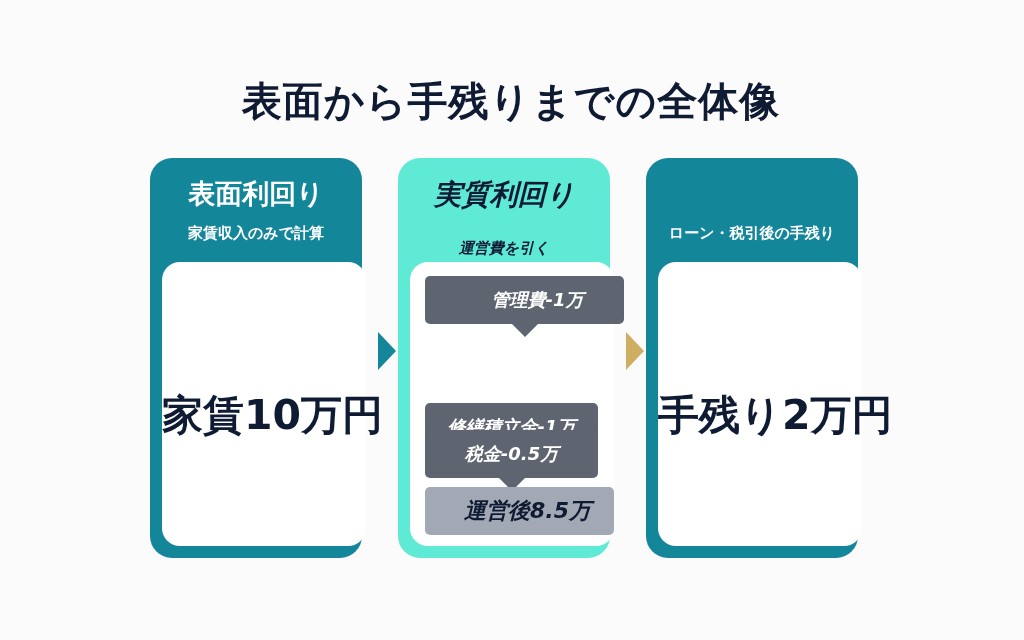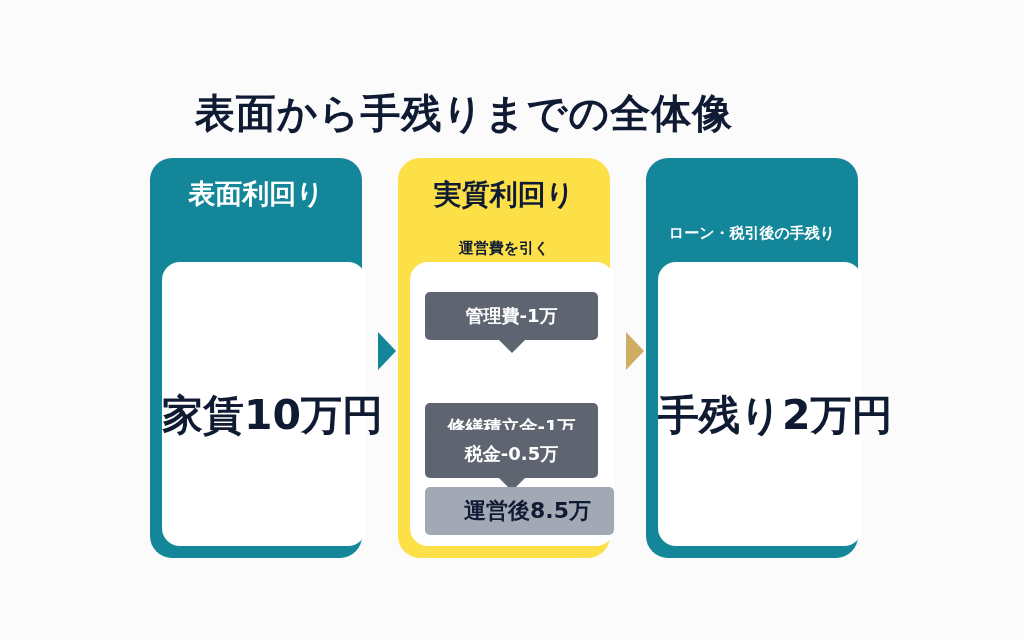--- a/index.html
+++ b/index.html
@@ -1,28 +1,28 @@
 <!DOCTYPE html>
 <html><head>
 <meta charset="utf-8">
 <style>
   html, body { margin:0; padding:0; }
   body {
     width:1024px; height:640px; background:#fbfbfb; position:relative; overflow:hidden;
     font-family: "DejaVu Sans", "Liberation Sans", sans-serif;
   }
   .title {
-    position:absolute; left:0; top:86px; width:928px; text-align:center;
-    font-size:40px; font-weight:bold; color:#0f1b33; letter-spacing:1px;
+    position:absolute; left:0; top:74px; width:928px; text-align:center;
+    font-size:40px; font-weight:bold; color:#0f1b33; letter-spacing:1px;padding-left:47px;
   }
   .card {
     position:absolute; top:158px; width:212px; height:400px; border-radius:22px;
   }
   .card.teal { background:#13869a; }
-  .card.gold { background:#fde047; }
+  .card.gold { background:#5eead4;font-style:italic; }
   .card-title {
     position:absolute; left:0; top:18px; width:100%; text-align:center;
     font-size:27px; font-weight:bold; color:#ffffff; white-space:nowrap;
   }
   .card.gold .card-title { color:#0f1b33; font-size:28px; }
   .card-sub {
     position:absolute; left:0; top:66px; width:100%; text-align:center;
     font-size:15px; font-weight:bold; color:#ffffff; white-space:nowrap;
   }
   .card.gold .card-sub { color:#0f1b33;margin-top:15px; }
@@ -53,32 +53,33 @@
   }
   .step.final { background:#a3a9b4; color:#0f1b33; font-size:22px; }
 </style>
 </head>
 <body>
 
 <div class="title">表面から手残りまでの全体像</div>
 
 <div class="card teal" style="left:150px;">
   <div class="card-title">表面利回り</div>
+  <div class="card-sub">家賃収入のみで計算</div>
   <div class="panel">
     <div class="big-value">家賃10万円</div>
   </div>
 </div>
 
 <div class="arrow" style="left:378px; top:332px;"></div>
 
 <div class="card gold" style="left:398px;">
   <div class="card-title">実質利回り</div>
   <div class="card-sub">運営費を引く</div>
   <div class="panel">
-    <div class="step" style="top:30px;">
+    <div class="step" style="top:14px;padding-left:26px;">
       <span>管理費-1万</span>
       <span class="tip"></span>
     </div>
     <div class="step" style="top:95px;margin-top:46px;">
       <span>修繕積立金-1万</span>
       <span class="tip"></span>
     </div>
     <div class="step" style="top:168px;">
       <span>税金-0.5万</span>
       <span class="tip"></span>

